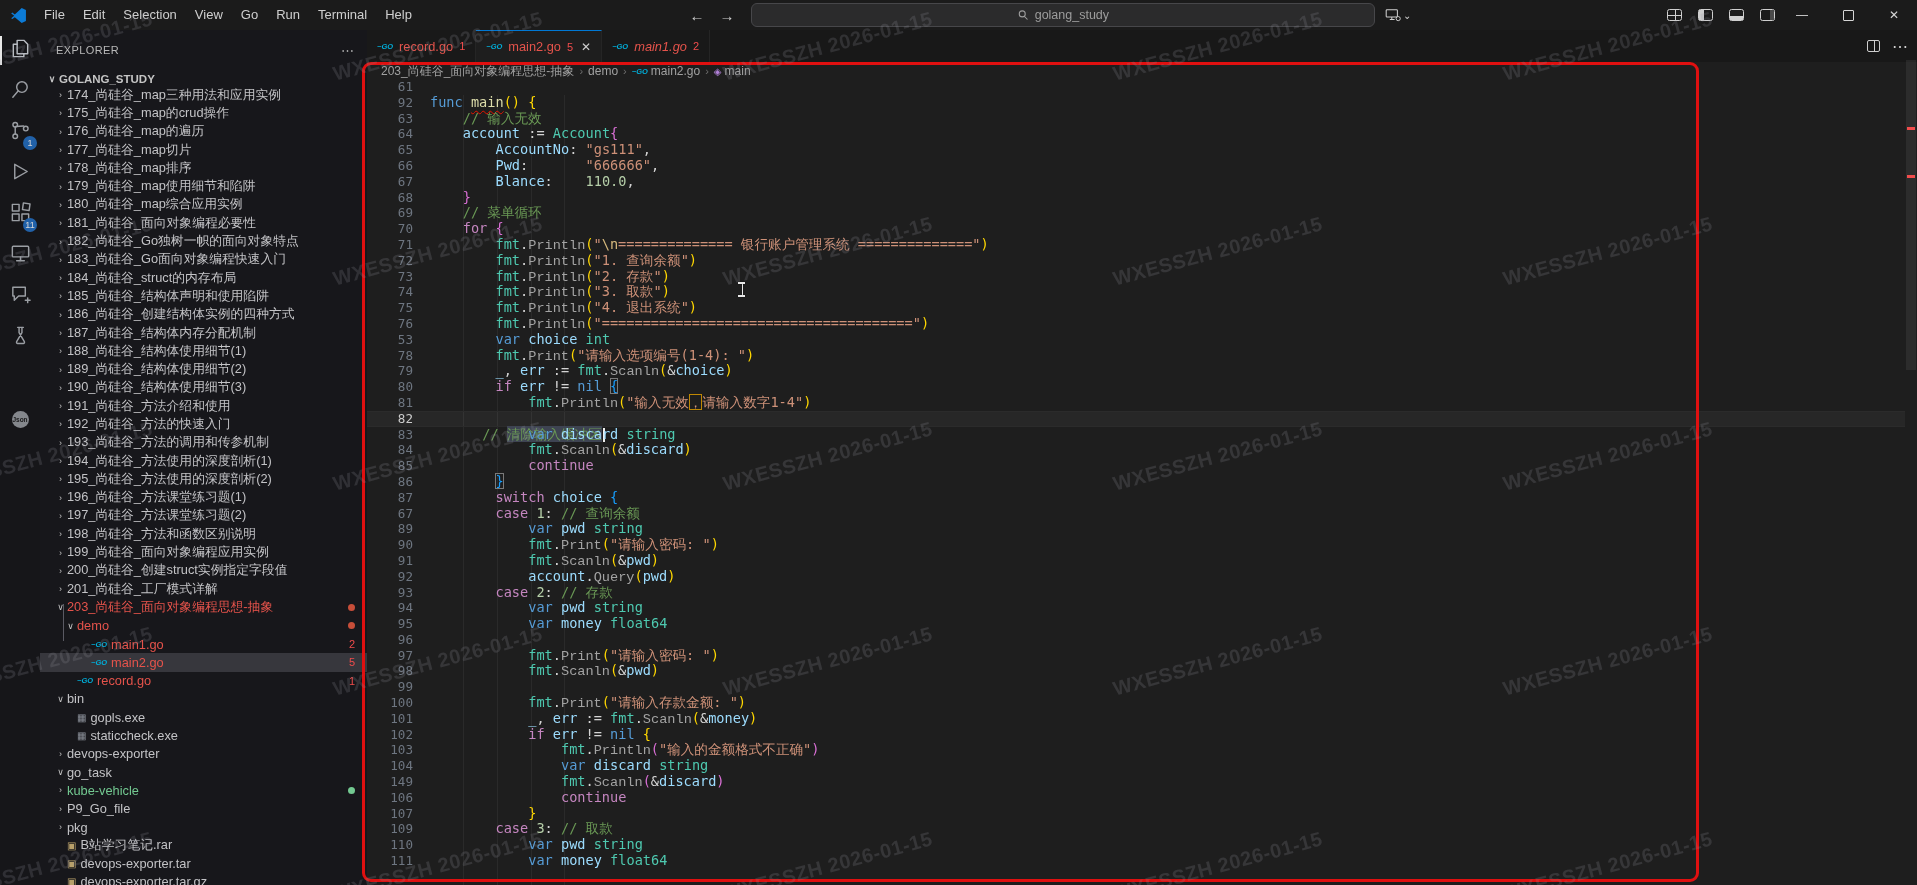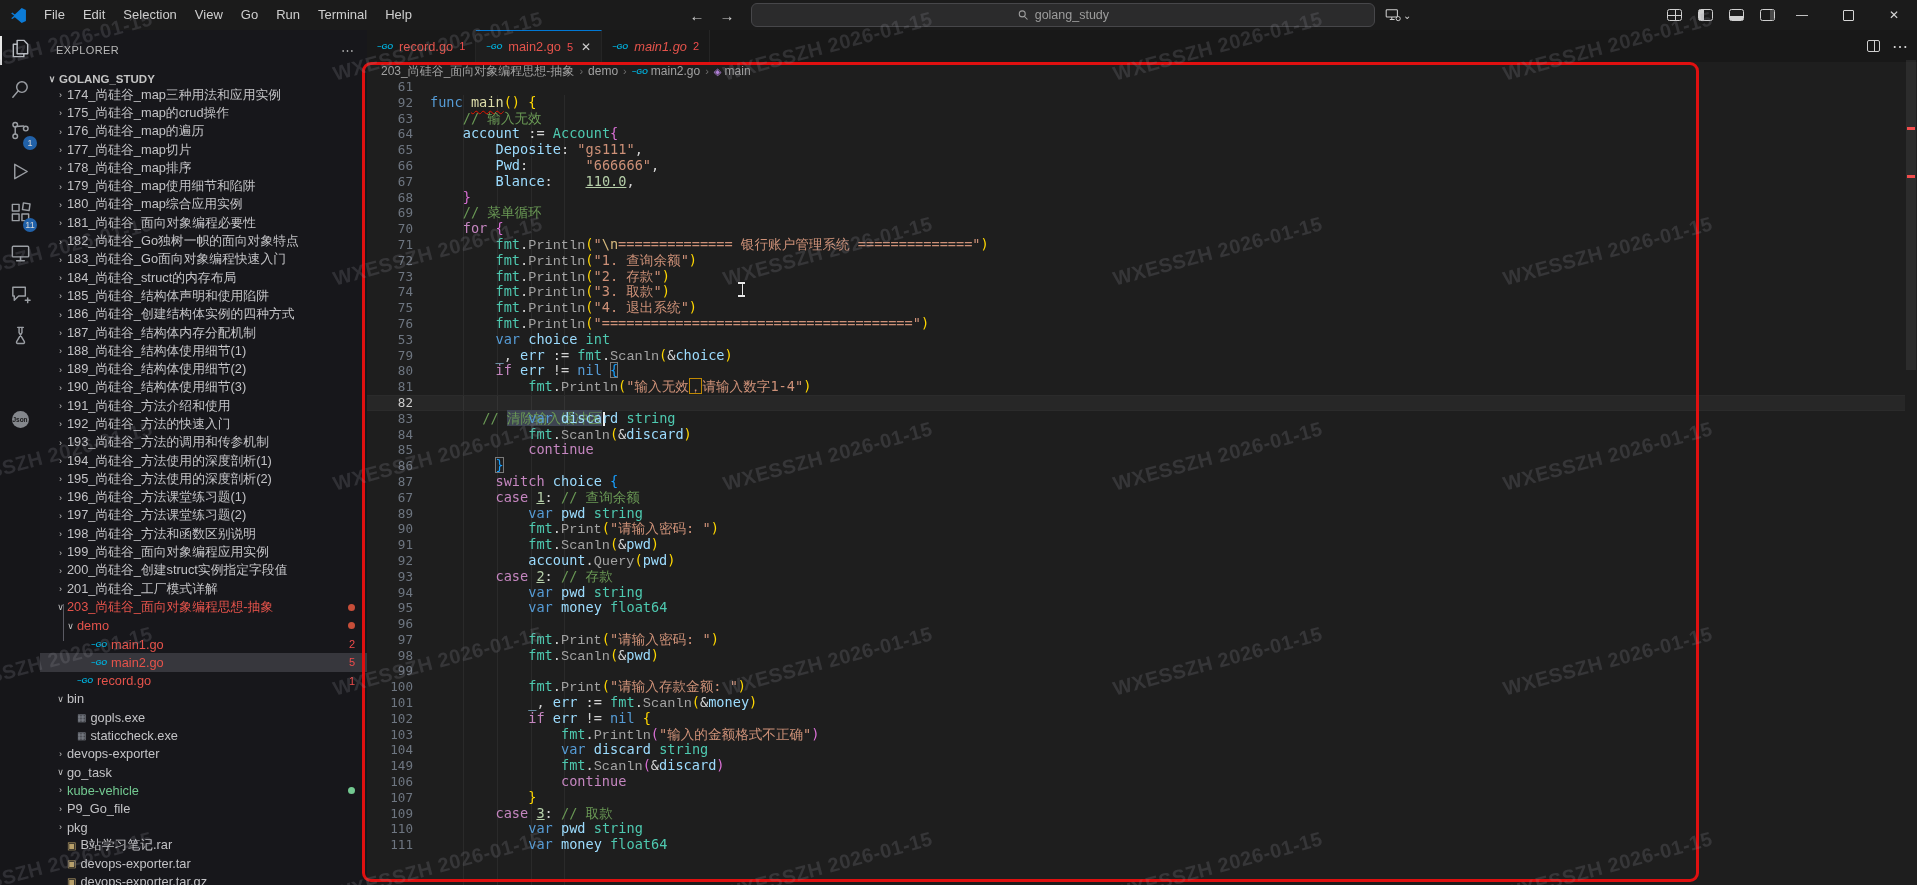--- a/index.html
+++ b/index.html
@@ -75,21 +75,21 @@
   .symico{color:#b180d7;font-size:10px;}
   
   .code{position:absolute;top:49px;left:0;right:12px;bottom:0;overflow:hidden;
         font-family:"DejaVu Sans Mono",monospace;font-size:13.6px;}
   .line{display:flex;height:15.8px;line-height:15.8px;position:relative;}
   .line.cur{background:rgba(255,255,255,.045);box-shadow:inset 0 -1px 0 #2b2b2b, inset 0 1px 0 #2b2b2b;flex-direction:column;}
   .ln{flex:none;width:46px;text-align:right;color:#6e7681;font-size:12.6px;}
   .line.cur .ln{color:#cccccc;}
   .lc{white-space:pre;padding-left:17px;color:#d4d4d4;}
   .tk-k{color:#569cd6;} .tk-c{color:#c586c0;} .tk-f{color:#a3a3a3;font-family:Liberation Mono, monospace;} .tk-t{color:#4ec9b0;}
-  .tk-s{color:#ce9178;} .tk-e{color:#d7ba7d;} .tk-n{color:#b5cea8;text-decoration:underline;} .tk-cm{color:#6a9955;}
+  .tk-s{color:#ce9178;} .tk-e{color:#d7ba7d;} .tk-n{color:#b5cea8;} .tk-cm{color:#6a9955;}
   .tk-v{color:#9cdcfe;} .tk-p{color:#d4d4d4;} .tk-ws{color:#d4d4d4;}
   .tk-b1{color:#ffd700;} .tk-b2{color:#da70d6;} .tk-b3{color:#179fff;}
   .tk-bm{color:#179fff;outline:1px solid #7a7a7a;outline-offset:-1px;}
   .tk-fe{color:#dcdcaa;text-decoration:underline wavy #e51400 1px;text-underline-offset:2.5px;}
   .tk-sbox{color:#ce9178;outline:1px solid #bf8803;outline-offset:-1px;}
   .tk-cmsel{color:#6a9955;background:#3e4452;}
   .tk-cursor{display:inline-block;width:1.6px;height:14px;background:#f0f0f0;vertical-align:middle;margin-left:1px;}
   .iguide{position:absolute;top:16px;bottom:0;width:1px;background:rgba(255,255,255,.055);}
   
   .oruler{position:absolute;top:0;right:0;bottom:0;width:12px;}
@@ -502,21 +502,21 @@
         <div class="line">
           <span class="ln">63</span>
           <span class="lc"><span class="tk-ws">    </span><span class="tk-cm">// 输入无效</span></span>
         </div>
         <div class="line">
           <span class="ln">64</span>
           <span class="lc"><span class="tk-ws">    </span><span class="tk-v">account</span><span class="tk-p"> := </span><span class="tk-t">Account</span><span class="tk-b2">{</span></span>
         </div>
         <div class="line">
           <span class="ln">65</span>
-          <span class="lc"><span class="tk-ws">        </span><span class="tk-v">Deposite</span><span class="tk-p">: </span><span class="tk-s">"gs111"</span><span class="tk-p">,</span></span>
+          <span class="lc"><span class="tk-ws">        </span><span class="tk-v">AccountNo</span><span class="tk-p">: </span><span class="tk-s">"gs111"</span><span class="tk-p">,</span></span>
         </div>
         <div class="line">
           <span class="ln">66</span>
           <span class="lc"><span class="tk-ws">        </span><span class="tk-v">Pwd</span><span class="tk-p">:</span><span class="tk-ws">       </span><span class="tk-s">"666666"</span><span class="tk-p">,</span></span>
         </div>
         <div class="line">
           <span class="ln">67</span>
           <span class="lc"><span class="tk-ws">        </span><span class="tk-v">Blance</span><span class="tk-p">:</span><span class="tk-ws">    </span><span class="tk-n">110.0</span><span class="tk-p">,</span></span>
         </div>
         <div class="line">
@@ -551,20 +551,24 @@
           <span class="ln">75</span>
           <span class="lc"><span class="tk-ws">        </span><span class="tk-t">fmt</span><span class="tk-p">.</span><span class="tk-f">Println</span><span class="tk-b1">(</span><span class="tk-s">"4. 退出系统"</span><span class="tk-b1">)</span></span>
         </div>
         <div class="line">
           <span class="ln">76</span>
           <span class="lc"><span class="tk-ws">        </span><span class="tk-t">fmt</span><span class="tk-p">.</span><span class="tk-f">Println</span><span class="tk-b1">(</span><span class="tk-s">"======================================"</span><span class="tk-b1">)</span></span>
         </div>
         <div class="line">
           <span class="ln">53</span>
           <span class="lc"><span class="tk-ws">        </span><span class="tk-k">var</span><span class="tk-p"> </span><span class="tk-v">choice</span><span class="tk-p"> </span><span class="tk-t">int</span></span>
+        </div>
+        <div class="line">
+          <span class="ln">78</span>
+          <span class="lc"><span class="tk-ws">        </span><span class="tk-t">fmt</span><span class="tk-p">.</span><span class="tk-f">Print</span><span class="tk-b1">(</span><span class="tk-s">"请输入选项编号(1-4): "</span><span class="tk-b1">)</span></span>
         </div>
         <div class="line">
           <span class="ln">79</span>
           <span class="lc"><span class="tk-ws">        </span><span class="tk-v">_</span><span class="tk-p">, </span><span class="tk-v">err</span><span class="tk-p"> := </span><span class="tk-t">fmt</span><span class="tk-p">.</span><span class="tk-f">Scanln</span><span class="tk-b1">(</span><span class="tk-p">&amp;</span><span class="tk-v">choice</span><span class="tk-b1">)</span></span>
         </div>
         <div class="line">
           <span class="ln">80</span>
           <span class="lc"><span class="tk-ws">        </span><span class="tk-c">if</span><span class="tk-p"> </span><span class="tk-v">err</span><span class="tk-p"> != </span><span class="tk-k">nil</span><span class="tk-p"> </span><span class="tk-bm">{</span></span>
         </div>
         <div class="line">

